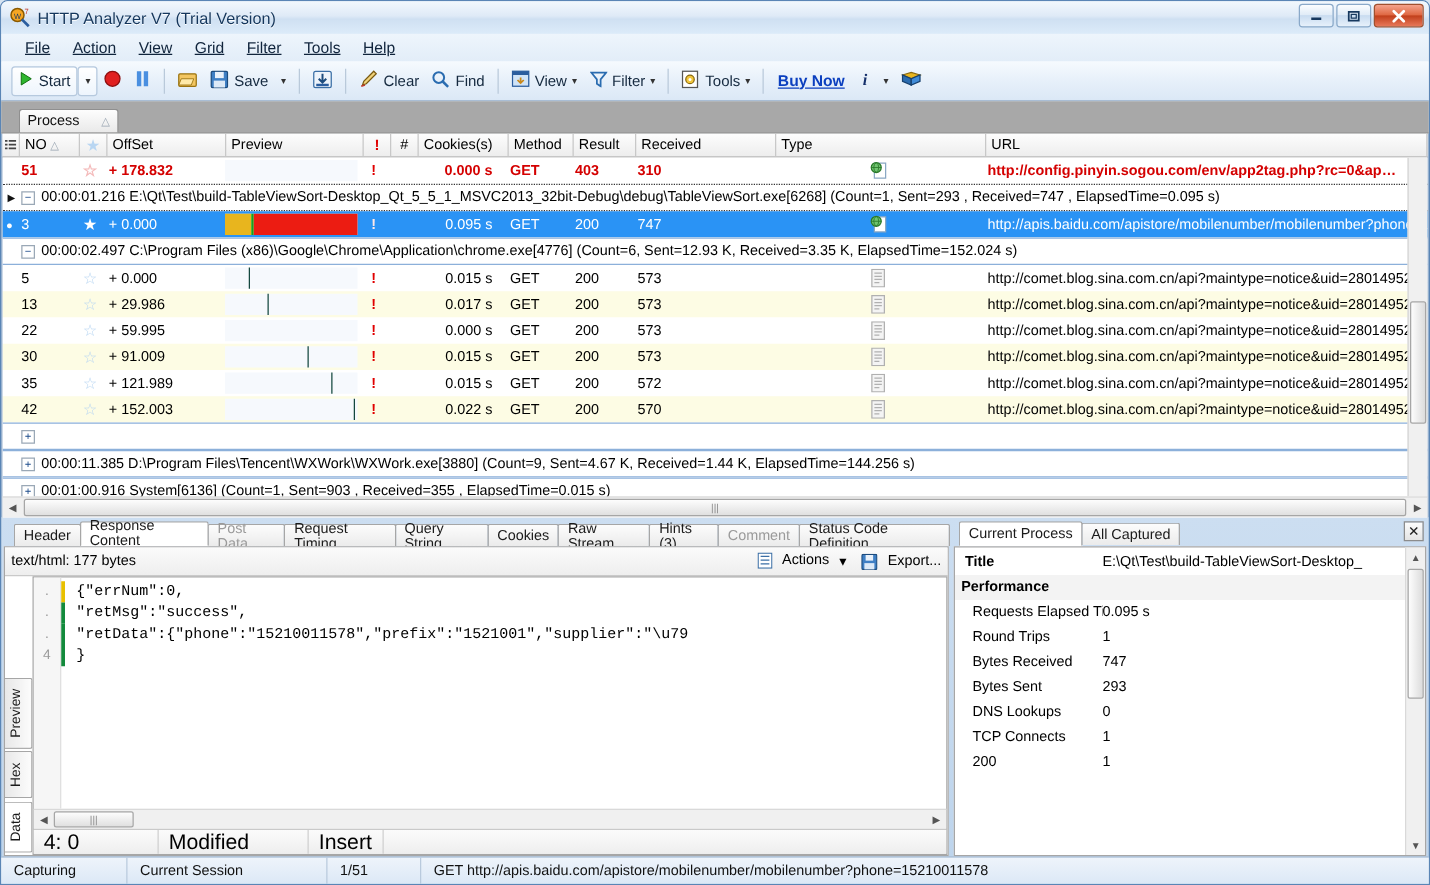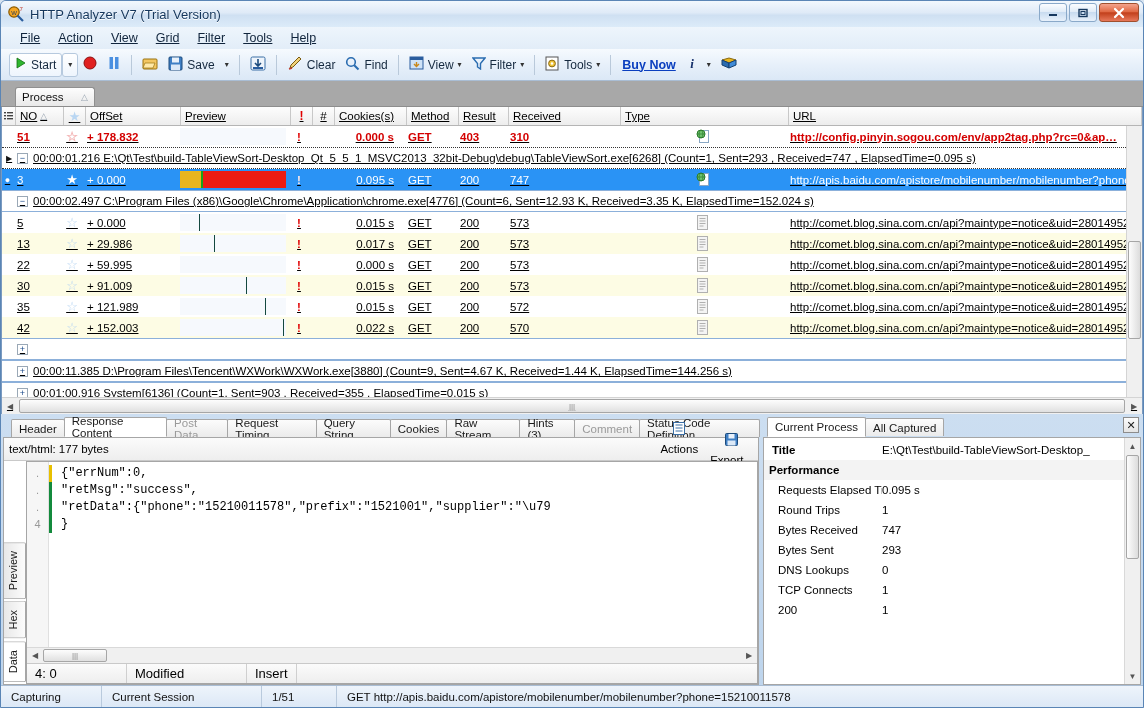--- a/index.html
+++ b/index.html
@@ -87,21 +87,21 @@
     height:19px; min-width:80px;
     background:linear-gradient(to bottom,#fdfdfd,#e9e9e9);
     border:1px solid #8f8f8f; border-bottom:none;
     border-radius:3px 3px 0 0;
     display:flex;align-items:center;justify-content:space-between;
     padding:0 6px; font-size:11.5px; color:#111;
   }
   .sort-tri { color:#9aa6b2; font-size:9px; }
   
   .gridwrap { flex:none; height:307px; background:#fff; display:flex; flex-direction:column;
-              border-left:1px solid #7a9ac0; border-right:1px solid #7a9ac0;text-decoration:underline;}
+              border-left:1px solid #7a9ac0; border-right:1px solid #7a9ac0;}
   .grid-header {
     flex:none; height:19px; display:flex;
     background:linear-gradient(to bottom,#fdfdfd,#ededed);
     border-bottom:1px solid #b5b5b5;
     font-size:11.5px; color:#000;
   }
   .gh {
     border-right:1px solid #c8c8c8; padding:2px 4px;
     display:flex;align-items:center;gap:3px; overflow:hidden; white-space:nowrap;
   }
@@ -168,21 +168,21 @@
   .tab.disabled { color:#9a9a9a;margin-top:24px; }
   .panel-body {
     flex:1; background:#fff; border:1px solid #a6a6a6; display:flex; flex-direction:column; min-height:0;
   }
   .resp-bar {
     flex:none; height:23px; display:flex; align-items:center;
     background:linear-gradient(to bottom,#fbfbfb,#eeeeee);
     border-bottom:1px solid #c9c9c9; padding:0 5px; font-size:11.5px;
   }
   .resp-actions { margin-left:auto; display:flex; align-items:center; gap:12px; }
-  .resp-actions span { display:flex;align-items:center;gap:8px;flex-direction:column; }
+  .resp-actions span { display:flex;align-items:flex-start;gap:8px; }
   .editor-area { flex:1; display:flex; min-height:0; }
   .vtabs { width:22px; flex:none; display:flex; flex-direction:column; justify-content:flex-end;
            padding-bottom:2px; background:transparent; }
   .vtab {
     writing-mode: vertical-rl; transform: rotate(180deg);
     padding:8px 3px; font-size:11px; color:#1a1a1a;
     background:linear-gradient(to right,#fcfcfc,#e8e8e8);
     border:1px solid #a6a6a6; border-right:none; border-radius:2px 0 0 2px;
     margin-top:2px; text-align:center;
   }
@@ -193,21 +193,21 @@
                  font-size:11px; color:#999; text-align:center; padding-top:3px; }
   .gutter-dots div { height:17px; line-height:17px; }
   .fold-col { width:6px; flex:none; padding-top:3px; }
   .fold-col div { height:17px; }
   .code-text {
     flex:1; font-family:"Liberation Mono", monospace; font-size:12px; color:#000;
     padding:3px 0 0 6px; white-space:pre; line-height:17px; overflow:hidden;
   }
   .code-hscroll { flex:none; height:16px; display:flex; align-items:center; background:#f0f0f0; border-top:1px solid #d9d9d9;}
   .code-status {
-    flex:none; height:20px; display:flex; align-items:center; font-size:13px;
+    flex:none; height:20px; display:flex; align-items:center; font-size:17px;
     background:linear-gradient(to bottom,#fbfbfb,#eeeeee); border-top:1px solid #c9c9c9;
   }
   .code-status div { padding:0 8px; border-right:1px solid #cfcfcf; height:100%; display:flex; align-items:center;}
   .code-status div:first-child { width:100px; }
   .code-status div:nth-child(2) { width:120px; }
   
   .rp-head { flex:none; height:20px; display:flex; align-items:flex-end; position:relative;}
   .rp-close {
     position:absolute; right:2px; top:0px; width:16px;height:16px;
     border:1px solid #8c8c8c; background:linear-gradient(to bottom,#fcfcfc,#e4e4e4);

